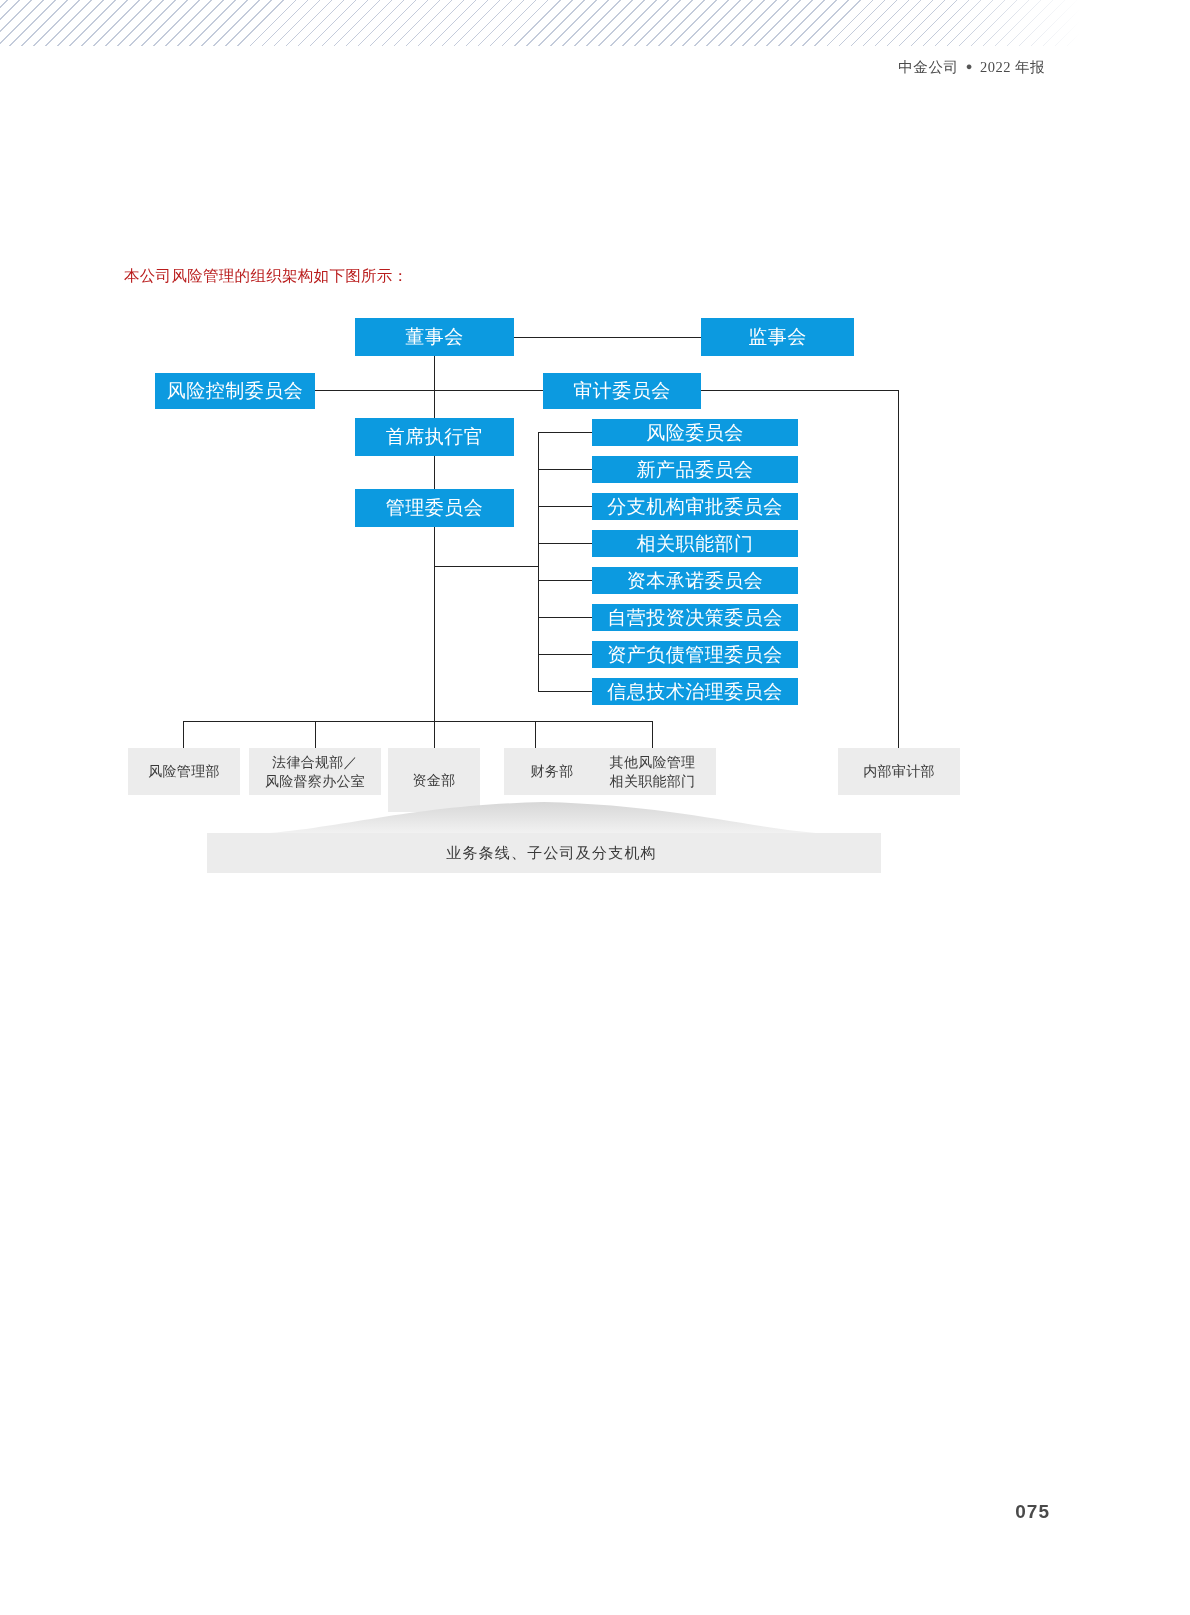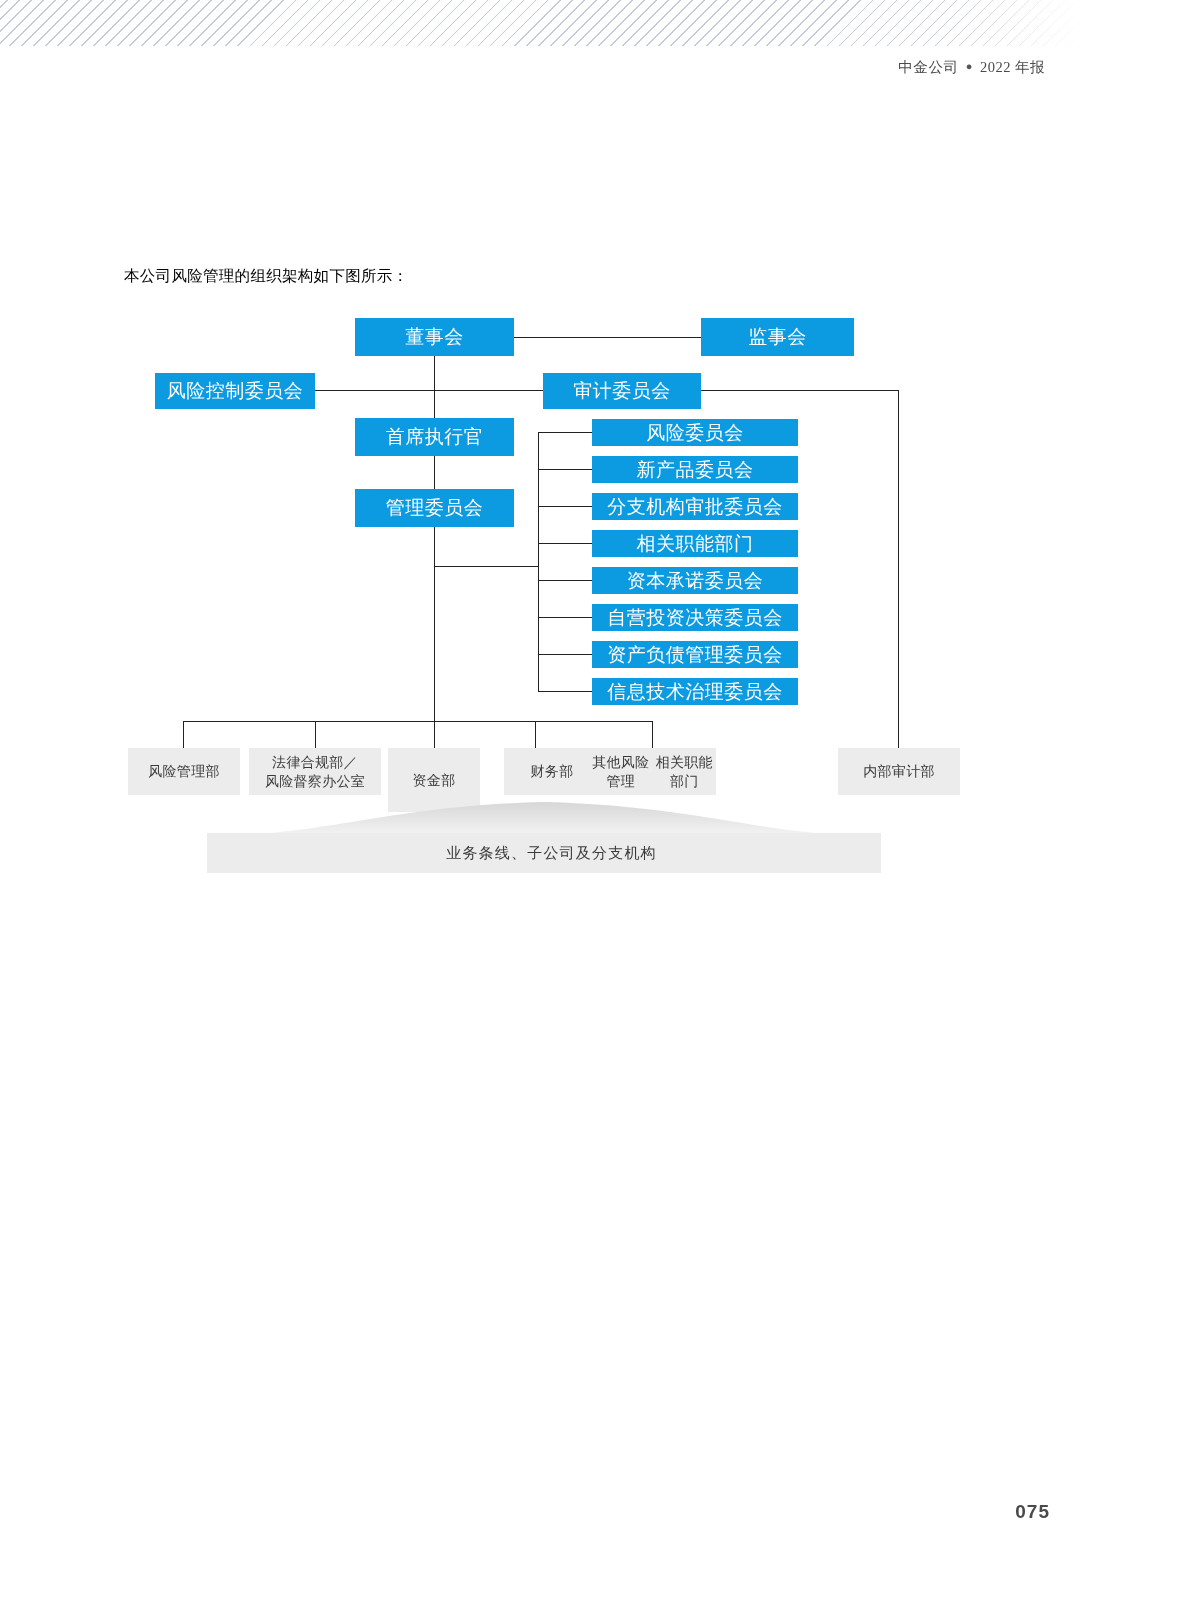--- a/index.html
+++ b/index.html
@@ -62,21 +62,21 @@
     font-family: "Liberation Serif", "DejaVu Serif", serif;
     letter-spacing: 0.5px;
   }
 
   
   #intro-text {
     position: absolute;
     left: 124px;
     top: 266px;
     font-size: 15.5px;
-    color: #000000;
+    color: #b91c1c;
     letter-spacing: 0.3px;
   }
 
   
   #org-chart {
     position: absolute;
     left: 0;
     top: 0;
     width: 1190px;
     height: 1615px;
@@ -248,21 +248,21 @@
   <div class="node grey-box" style="left:388px; top:748px; width:92px; height:64px; flex-direction:column;">
     <span class="two-line">资金部</span>
     <span class="two-line"></span>
   </div>
 
   <div class="node grey-box" style="left:504px; top:748px; width:96px; height:47px; flex-direction:column;">
     <span class="two-line">财务部</span>
     <span class="two-line"></span>
   </div>
 
-  <div class="node grey-box" style="left:589px; top:748px; width:127px; height:47px; flex-direction:row;">
+  <div class="node grey-box" style="left:589px; top:748px; width:127px; height:47px; flex-direction:column;">
     <span class="two-line">其他风险管理</span>
     <span class="two-line">相关职能部门</span>
   </div>
 
   <div class="node grey-box" style="left:838px; top:748px; width:122px; height:47px;">
     <span>内部审计部</span>
   </div>
 
   <svg id="fan-shadow" viewBox="0 0 674 36" preserveAspectRatio="none">
     <defs>

